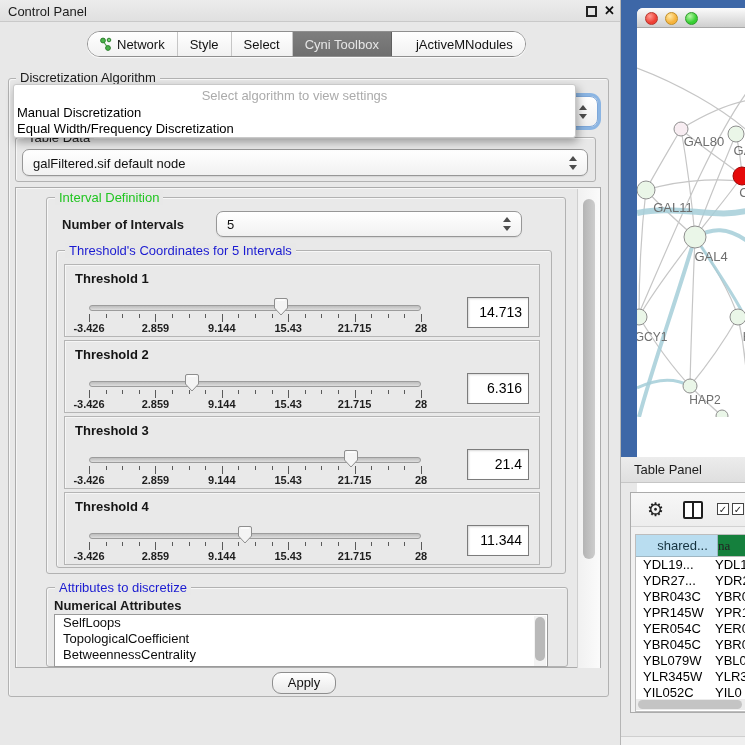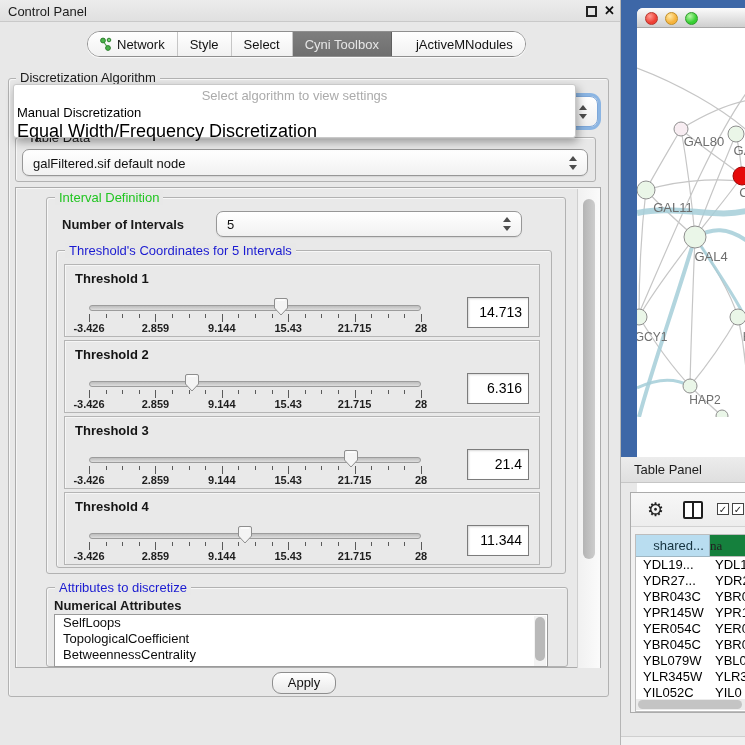--- a/index.html
+++ b/index.html
@@ -65,21 +65,21 @@
   #attr-list .attr-item { padding:0 0 0 8px; font-size:13px; line-height:16px; color:#0d0d0d; }
   #attr-vscroll { position:absolute; right:1px; top:1px; width:12px; height:51px; background:#f3f3f3; }
   #attr-vthumb { position:absolute; left:1px; top:1px; width:10px; height:44px; background:#b9b9b9; border-radius:5px; }
 
   #apply-btn { position:absolute; left:272px; top:672px; width:64px; height:22px; background:linear-gradient(#ffffff,#e9e9e9); border:1px solid #8e8e8e; border-radius:9px; font-size:13px; color:#111; text-align:center; line-height:20px; }
 
   
   #algo-popup { position:absolute; left:13px; top:84px; width:563px; height:54px; background:#fff; border:1px solid #c9c9c9; border-radius:3px; box-shadow:2px 4px 10px rgba(0,0,0,.35); z-index:5; }
   #algo-hint { position:absolute; left:0; top:3px; width:100%; text-align:center; color:#ababab; font-size:13px; }
   #algo-opt-0 { position:absolute; left:3px; top:20px; font-weight:normal; color:#000; font-size:13px; }
-  #algo-opt-1 { position:absolute; left:3px; top:36px; color:#000; font-size:18px; }
+  #algo-opt-1 { position:absolute; left:3px; top:36px; color:#000; font-size:13px; }
 
   
   #right-region { position:absolute; left:620px; top:0; width:125px; height:745px; background:#e8e8e8; border-left:1px solid #b5b5b5; }
   #net-frame { position:absolute; left:0; top:0; width:125px; height:457px; background:#3d67a7; }
   #mac-window { position:absolute; left:16px; top:8px; width:113px; height:495px; border-radius:6px 0 0 0; overflow:hidden; background:#fff; }
   #mac-titlebar { position:absolute; left:0; top:0; width:100%; height:20px; background:linear-gradient(#fbfbfb,#cfcfcf); border-bottom:1px solid #a8a8a8; }
   .tl { position:absolute; top:3.5px; width:13px; height:13px; border-radius:50%; }
   #tl-red { left:8px; background:radial-gradient(circle at 35% 30%, #ff9a92, #ee4035 60%); border:1px solid #b5352c; }
   #tl-yellow { left:28px; background:radial-gradient(circle at 35% 30%, #ffe9a8, #f6b33c 60%); border:1px solid #c08e27; }
   #tl-green { left:48px; background:radial-gradient(circle at 35% 30%, #b9f7a8, #37cf33 60%); border:1px solid #2f9a2b; }
@@ -92,21 +92,21 @@
   #tp-toolbar { position:absolute; left:0; top:0; width:100%; height:34px; background:linear-gradient(#f7f7f7,#ededed); border-bottom:1px solid #d2d2d2; }
   #gear-icon { position:absolute; left:16px; top:5px; font-size:19px; color:#222; }
   #split-icon { position:absolute; left:52px; top:8px; width:20px; height:18px; border:2px solid #1e1e1e; border-radius:2px; background:#fff; }
   #split-icon:after { content:""; position:absolute; left:7px; top:0; width:2px; height:14px; background:#1e1e1e; }
   .cb-icon { position:absolute; top:10px; width:12px; height:12px; border:1px solid #444; background:#fff; font-size:10px; line-height:11px; text-align:center; color:#222; }
   #cb1 { left:86px; } #cb2 { left:101px; }
 
   #tp-table { position:absolute; left:4px; top:41px; width:112px; height:178px; background:#fff; border:1px solid #bdbdbd; overflow:hidden; }
   #tp-header { display:flex; height:22px; }
   .tp-hcell { font-size:13px; color:#15323f; border-right:1px solid #9fb6c2; border-bottom:1px solid #9fb6c2; display:flex; align-items:center; }
-  .tp-hcell.c1 { width:74px; background:#b9ddf0; justify-content:center;padding-left:12px; }
+  .tp-hcell.c1 { width:82px; background:#b9ddf0; justify-content:center;padding-left:12px; }
   .tp-hcell.c2 { flex:1; background:#15803d; border-right:none; color:#222; border-bottom-color:#bbb;font-family:Liberation Serif, serif; }
   .tp-row { display:flex; height:16px; }
   .tp-cell { font-size:13px; color:#000; white-space:nowrap; overflow:hidden; }
   .tp-cell.c1 { width:74px; padding-left:7px; }
   .tp-cell.c2 { flex:1; padding-left:5px; }
   #tp-hscroll { position:absolute; left:0px; bottom:1px; width:110px; height:11px; background:#ececec; }
   #tp-hthumb { position:absolute; left:2px; top:1px; width:104px; height:9px; background:#c4c4c4; border-radius:5px; }
   #br-strip { position:absolute; left:0; top:736px; width:125px; height:9px; background:#f0f0f0; border-top:1px solid #cfcfcf; }
 
   svg text { font-family:"Liberation Sans", sans-serif; }

